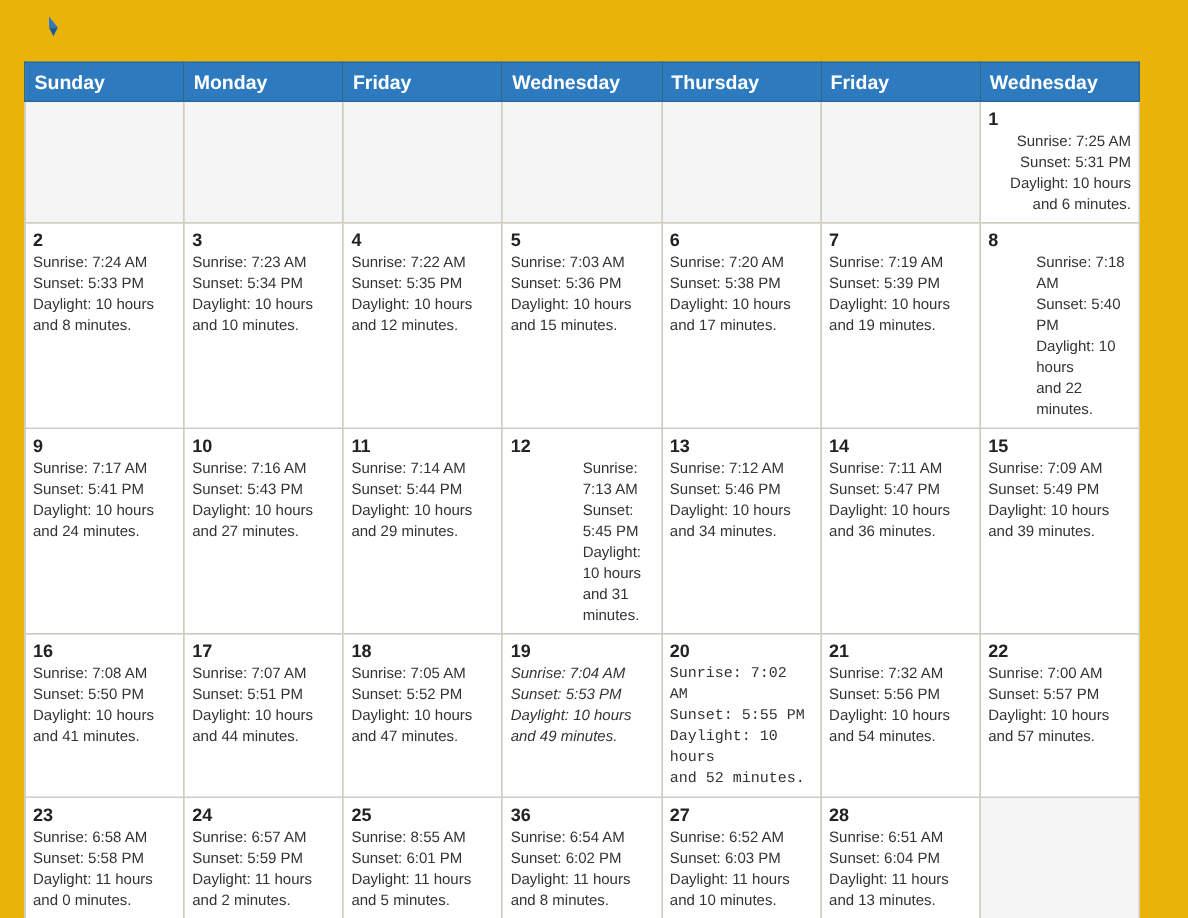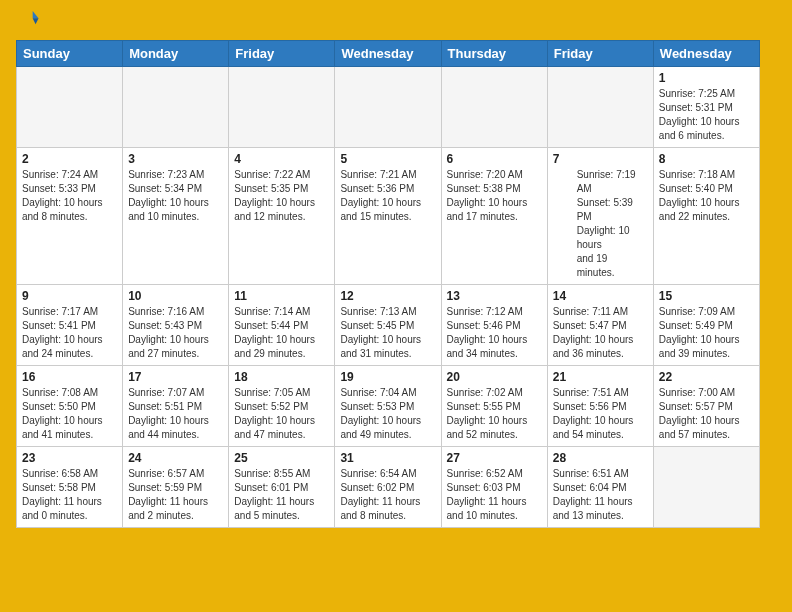--- a/index.html
+++ b/index.html
@@ -135,21 +135,21 @@
     <tbody id="calendar-body">
     <tr>
           <td class="empty"></td>
           <td class="empty"></td>
           <td class="empty"></td>
           <td class="empty"></td>
           <td class="empty"></td>
           <td class="empty"></td>
           <td>
             <div class="day-num">1</div>
-            <div class="day-info" style="white-space: pre-line;">Sunrise: 7:25 AM
+            <div class="day-info" style="white-space: pre-line; text-align: right;">Sunrise: 7:25 AM
 Sunset: 5:31 PM
 Daylight: 10 hours
 and 6 minutes.</div>
           </td>
         </tr>
         <tr>
           <td>
             <div class="day-num">2</div>
             <div class="day-info" style="white-space: pre-line;">Sunrise: 7:24 AM
 Sunset: 5:33 PM
@@ -165,42 +165,42 @@
           </td>
           <td>
             <div class="day-num">4</div>
             <div class="day-info" style="white-space: pre-line;">Sunrise: 7:22 AM
 Sunset: 5:35 PM
 Daylight: 10 hours
 and 12 minutes.</div>
           </td>
           <td>
             <div class="day-num">5</div>
-            <div class="day-info" style="white-space: pre-line;">Sunrise: 7:21 AM
+            <div class="day-info" style="white-space: pre-line;">Sunrise: 7:03 AM
 Sunset: 5:36 PM
 Daylight: 10 hours
 and 15 minutes.</div>
           </td>
           <td>
             <div class="day-num">6</div>
             <div class="day-info" style="white-space: pre-line;">Sunrise: 7:20 AM
 Sunset: 5:38 PM
 Daylight: 10 hours
 and 17 minutes.</div>
           </td>
           <td>
             <div class="day-num">7</div>
-            <div class="day-info" style="white-space: pre-line; margin-left: 24px;">Sunrise: 7:19 AM
+            <div class="day-info" style="white-space: pre-line;">Sunrise: 7:19 AM
 Sunset: 5:39 PM
 Daylight: 10 hours
 and 19 minutes.</div>
           </td>
           <td>
             <div class="day-num">8</div>
-            <div class="day-info" style="white-space: pre-line;">Sunrise: 7:18 AM
+            <div class="day-info" style="white-space: pre-line; margin-left: 32px;">Sunrise: 7:18 AM
 Sunset: 5:40 PM
 Daylight: 10 hours
 and 22 minutes.</div>
           </td>
         </tr>
         <tr>
           <td>
             <div class="day-num">9</div>
             <div class="day-info" style="white-space: pre-line;">Sunrise: 7:17 AM
 Sunset: 5:41 PM
@@ -216,21 +216,21 @@
           </td>
           <td>
             <div class="day-num">11</div>
             <div class="day-info" style="white-space: pre-line;">Sunrise: 7:14 AM
 Sunset: 5:44 PM
 Daylight: 10 hours
 and 29 minutes.</div>
           </td>
           <td>
             <div class="day-num">12</div>
-            <div class="day-info" style="white-space: pre-line;">Sunrise: 7:13 AM
+            <div class="day-info" style="white-space: pre-line; margin-left: 48px;">Sunrise: 7:13 AM
 Sunset: 5:45 PM
 Daylight: 10 hours
 and 31 minutes.</div>
           </td>
           <td>
             <div class="day-num">13</div>
             <div class="day-info" style="white-space: pre-line;">Sunrise: 7:12 AM
 Sunset: 5:46 PM
 Daylight: 10 hours
 and 34 minutes.</div>
@@ -267,35 +267,35 @@
           </td>
           <td>
             <div class="day-num">18</div>
             <div class="day-info" style="white-space: pre-line;">Sunrise: 7:05 AM
 Sunset: 5:52 PM
 Daylight: 10 hours
 and 47 minutes.</div>
           </td>
           <td>
             <div class="day-num">19</div>
-            <div class="day-info" style="white-space: pre-line;">Sunrise: 7:04 AM
+            <div class="day-info" style="white-space: pre-line; font-style: italic;">Sunrise: 7:04 AM
 Sunset: 5:53 PM
 Daylight: 10 hours
 and 49 minutes.</div>
           </td>
           <td>
             <div class="day-num">20</div>
-            <div class="day-info" style="white-space: pre-line;">Sunrise: 7:02 AM
+            <div class="day-info" style="white-space: pre-line; font-family: Liberation Mono, monospace;">Sunrise: 7:02 AM
 Sunset: 5:55 PM
 Daylight: 10 hours
 and 52 minutes.</div>
           </td>
           <td>
             <div class="day-num">21</div>
-            <div class="day-info" style="white-space: pre-line;">Sunrise: 7:51 AM
+            <div class="day-info" style="white-space: pre-line;">Sunrise: 7:32 AM
 Sunset: 5:56 PM
 Daylight: 10 hours
 and 54 minutes.</div>
           </td>
           <td>
             <div class="day-num">22</div>
             <div class="day-info" style="white-space: pre-line;">Sunrise: 7:00 AM
 Sunset: 5:57 PM
 Daylight: 10 hours
 and 57 minutes.</div>
@@ -317,21 +317,21 @@
 and 2 minutes.</div>
           </td>
           <td>
             <div class="day-num">25</div>
             <div class="day-info" style="white-space: pre-line;">Sunrise: 8:55 AM
 Sunset: 6:01 PM
 Daylight: 11 hours
 and 5 minutes.</div>
           </td>
           <td>
-            <div class="day-num">31</div>
+            <div class="day-num">36</div>
             <div class="day-info" style="white-space: pre-line;">Sunrise: 6:54 AM
 Sunset: 6:02 PM
 Daylight: 11 hours
 and 8 minutes.</div>
           </td>
           <td>
             <div class="day-num">27</div>
             <div class="day-info" style="white-space: pre-line;">Sunrise: 6:52 AM
 Sunset: 6:03 PM
 Daylight: 11 hours

